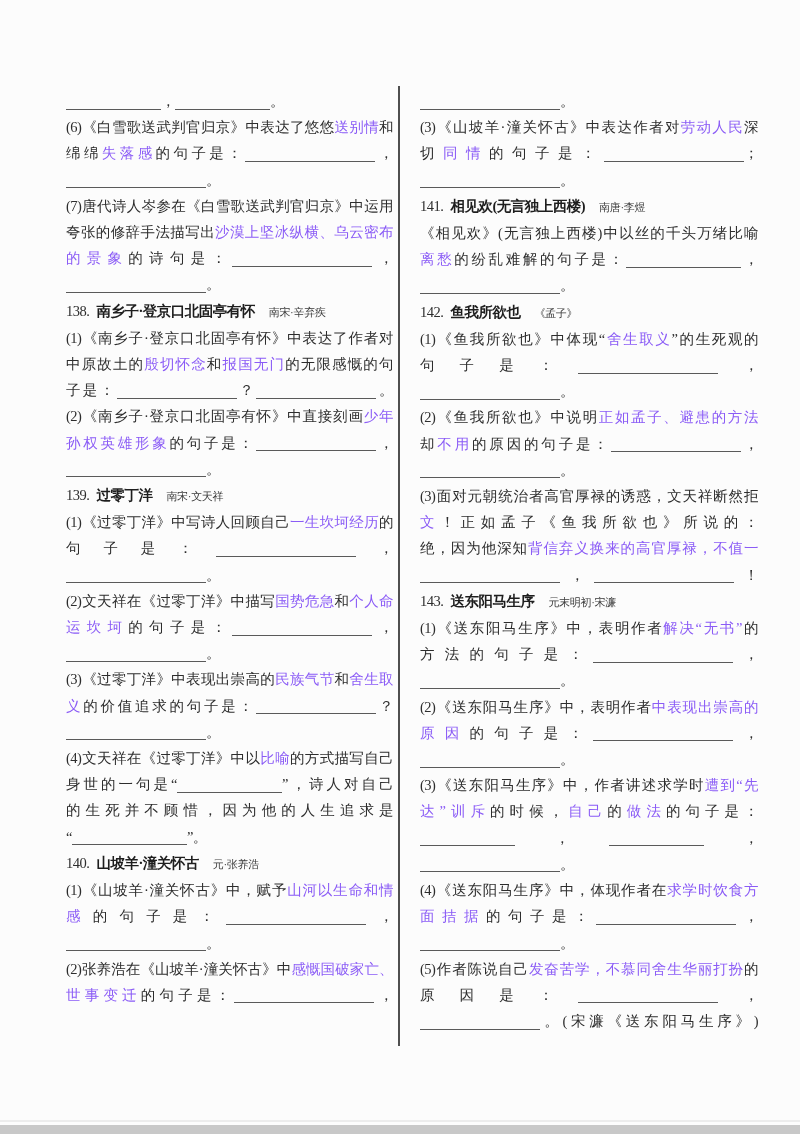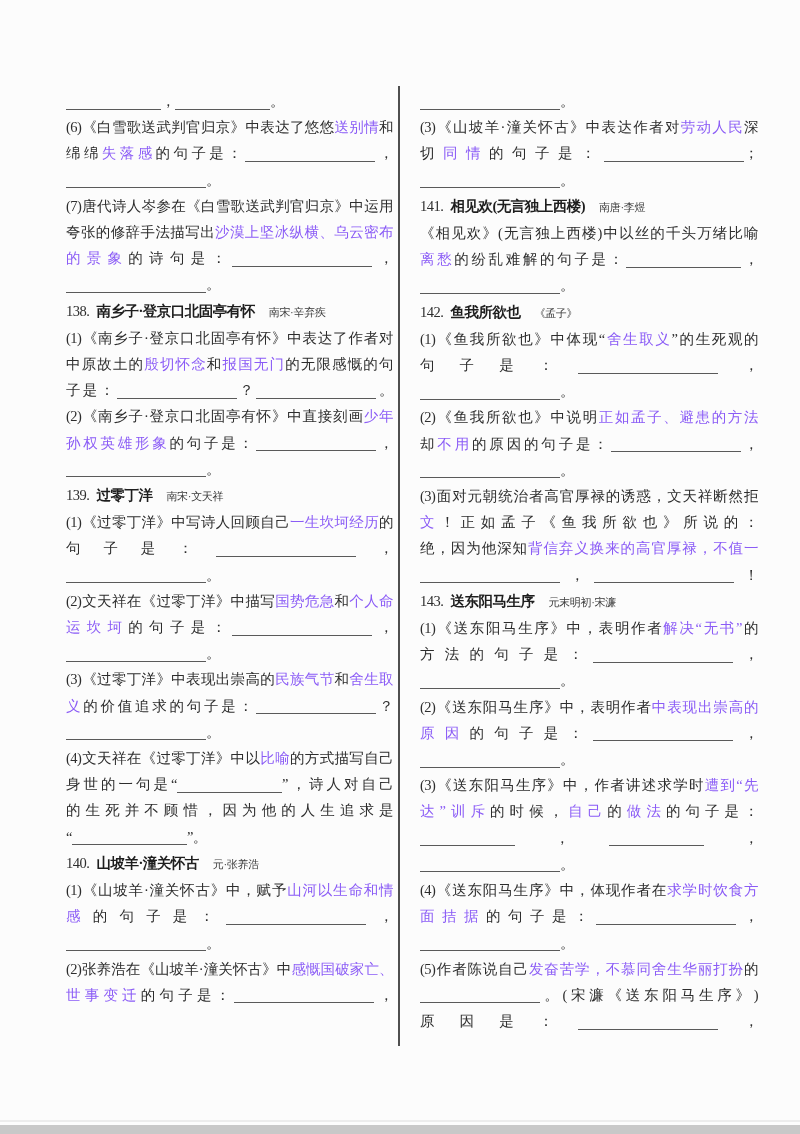--- a/index.html
+++ b/index.html
@@ -128,18 +128,18 @@
       <div class="line j"><span class="b">原因</span><span>的句子是：</span><span class="blank" style="width: 140px;"></span><span>，</span></div>
       <div class="line"><span class="blank" style="width: 140px;"></span><span>。</span></div>
       <div class="line j"><span>(3)《送东阳马生序》中，作者讲述求学时</span><span class="b">遭到“先</span></div>
       <div class="line j"><span class="b">达”训斥</span><span>的时候，</span><span class="b">自己</span><span>的</span><span class="b">做法</span><span>的句子是：</span></div>
       <div class="line j"><span class="blank" style="width: 95px;"></span><span>，</span><span class="blank" style="width: 95px;"></span><span>，</span></div>
       <div class="line"><span class="blank" style="width: 140px;"></span><span>。</span></div>
       <div class="line j"><span>(4)《送东阳马生序》中，体现作者在</span><span class="b">求学时饮食方</span></div>
       <div class="line j"><span class="b">面拮据</span><span>的句子是：</span><span class="blank" style="width: 140px;"></span><span>，</span></div>
       <div class="line"><span class="blank" style="width: 140px;"></span><span>。</span></div>
       <div class="line j"><span>(5)作者陈说自己</span><span class="b">发奋苦学，不慕同舍生华丽打扮</span><span>的</span></div>
+      <div class="line j"><span>原因是：</span><span class="blank" style="width: 140px;"></span><span>，</span></div>
       <div class="line j"><span class="blank" style="width: 120px;"></span><span>。</span><span>(宋濂《送东阳马生序》)</span></div>
-      <div class="line j"><span>原因是：</span><span class="blank" style="width: 140px;"></span><span>，</span></div>
     </div>
   <div class="bottom-faint-line"></div>
   <div class="bottom-bar"></div>
 </div>
 
 </body></html>

